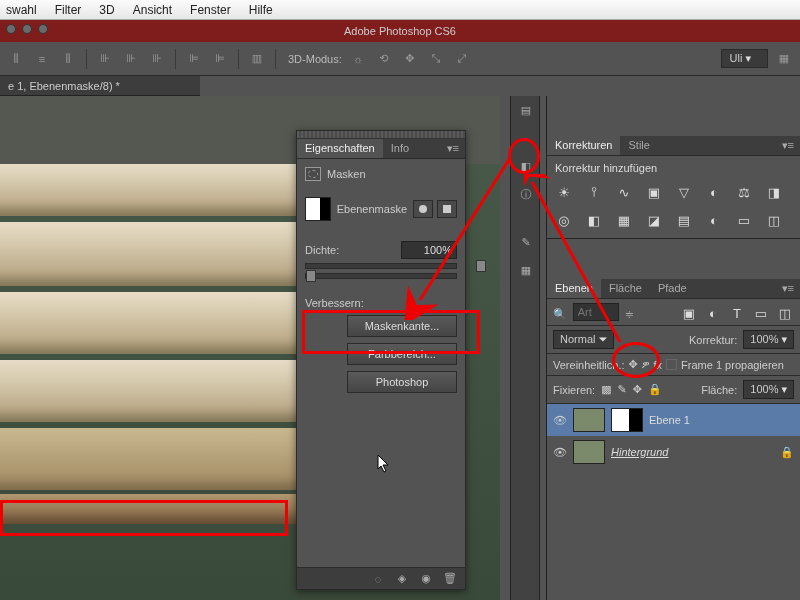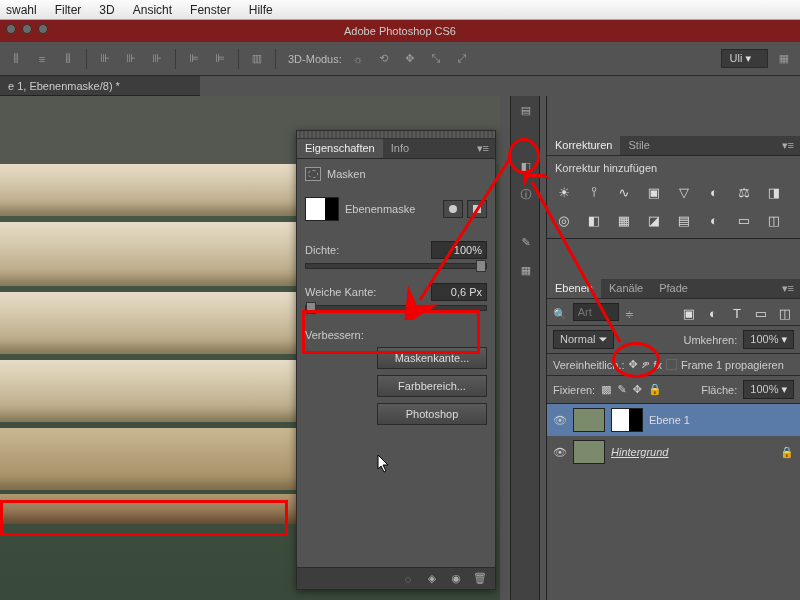--- a/index.html
+++ b/index.html
@@ -24,21 +24,21 @@
 .wood-log { position: absolute; left: -20px; width: 330px; height: 60px; background: linear-gradient(#e8dcc8 0%, #d8ccb0 30%, #c0b090 70%, #a89870 100%); border-radius: 4px; box-shadow: inset 0 -8px 10px rgba(0,0,0,0.2); }
 .wood-log.l1 { top: 68px; height: 52px; }
 .wood-log.l2 { top: 126px; height: 64px; }
 .wood-log.l3 { top: 196px; height: 62px; }
 .wood-log.l4 { top: 264px; height: 62px; }
 .wood-log.l5 { top: 332px; height: 62px; background: linear-gradient(#c8b890,#a08860); }
 .wood-log.l6 { top: 398px; height: 30px; background: linear-gradient(#b09870,#806040); }
 .rock-top { position: absolute; top: 0; left: 0; right: 0; height: 68px; background: #545850; }
 
 
-.props-panel { position: absolute; left: 296px; top: 130px; width: 200px; height: 460px; background: #535353; border: 1px solid #2a2a2a; box-shadow: 0 2px 8px rgba(0,0,0,0.5); }
+.props-panel { position: absolute; left: 296px; top: 130px; width: 170px; height: 460px; background: #535353; border: 1px solid #2a2a2a; box-shadow: 0 2px 8px rgba(0,0,0,0.5); }
 .panel-grip { height: 8px; background: repeating-linear-gradient(90deg,#5a5a5a 0 2px,#4a4a4a 2px 4px); border-bottom: 1px solid #333; }
 .panel-tabs { display: flex; background: #3d3d3d; height: 20px; border-bottom: 1px solid #2a2a2a; }
 .panel-tab { padding: 3px 8px; color: #aaa; }
 .panel-tab.active { background: #535353; color: #eee; }
 .panel-menu { margin-left: auto; padding: 3px 6px; color: #aaa; }
 .panel-body { padding: 8px; }
 .mask-header { display: flex; align-items: center; gap: 6px; margin-bottom: 10px; }
 .mask-icon-sq { width: 16px; height: 14px; border: 1px solid #999; background: #4a4a4a; position: relative; }
 .mask-icon-sq::after { content:""; position:absolute; inset:2px; border:1px dashed #999; border-radius:50%; }
 .mask-row { display: flex; align-items: center; gap: 6px; padding: 6px 0; }
@@ -183,25 +183,20 @@
 
     <div class="label-row">
       <span class="lbl">Dichte:</span>
       <span style="flex:1"></span>
       <div class="val-box">100%</div>
     </div>
     <div class="slider">
         <div class="knob" style="left:170px"></div>
       </div>
 
-    <div class="label-row">
-      <span class="lbl">Weiche Kante:</span>
-      <span style="flex:1"></span>
-      <div class="val-box">0,6 Px</div>
-    </div>
     <div class="slider">
         <div class="knob" style="left:0px"></div>
       </div>
 
     <div class="label-row" style="margin-top:18px">
       <span class="lbl">Verbessern:</span>
       <span style="flex:1"></span>
     </div>
     <div class="btn-full">Maskenkante...</div>
     <div class="btn-full">Farbbereich...</div>
@@ -249,39 +244,39 @@
       <div class="ig">▤</div>
       <div class="ig">◐</div>
       <div class="ig">▭</div>
       <div class="ig">◫</div>
     </div>
   </div>
 
   <div class="layers-panel">
     <div class="rp-tabs">
       <div class="panel-tab active">Ebenen</div>
-      <div class="panel-tab">Kanäle</div>
+      <div class="panel-tab">Fläche</div>
       <div class="panel-tab">Pfade</div>
       <div class="panel-menu">▾≡</div>
     </div>
     <div class="lp-tools">
       <span style="color:#ccc">🔍</span>
       <input class="search" placeholder="Art" style="">
       <span style="color:#aaa">≑</span>
       <span style="flex:1"></span>
       <div class="ig">▣</div>
       <div class="ig">◐</div>
       <div class="ig">T</div>
       <div class="ig">▭</div>
       <div class="ig">◫</div>
     </div>
     <div class="lp-row2">
       <div class="sel"><span>Normal</span> ⏷</div>
       <span style="flex:1"></span>
-      <span>Umkehren:</span>
+      <span>Korrektur:</span>
       <div class="sel"><span>100%</span> ▾</div>
     </div>
     <div class="lp-row3">
       <span>Vereinheitlich.:</span>
       <span>✥</span>
       <span>ዎ</span>
       <span>fx</span>
       <span class="chk"></span>
       <span>Frame 1 propagieren</span>
     </div>

